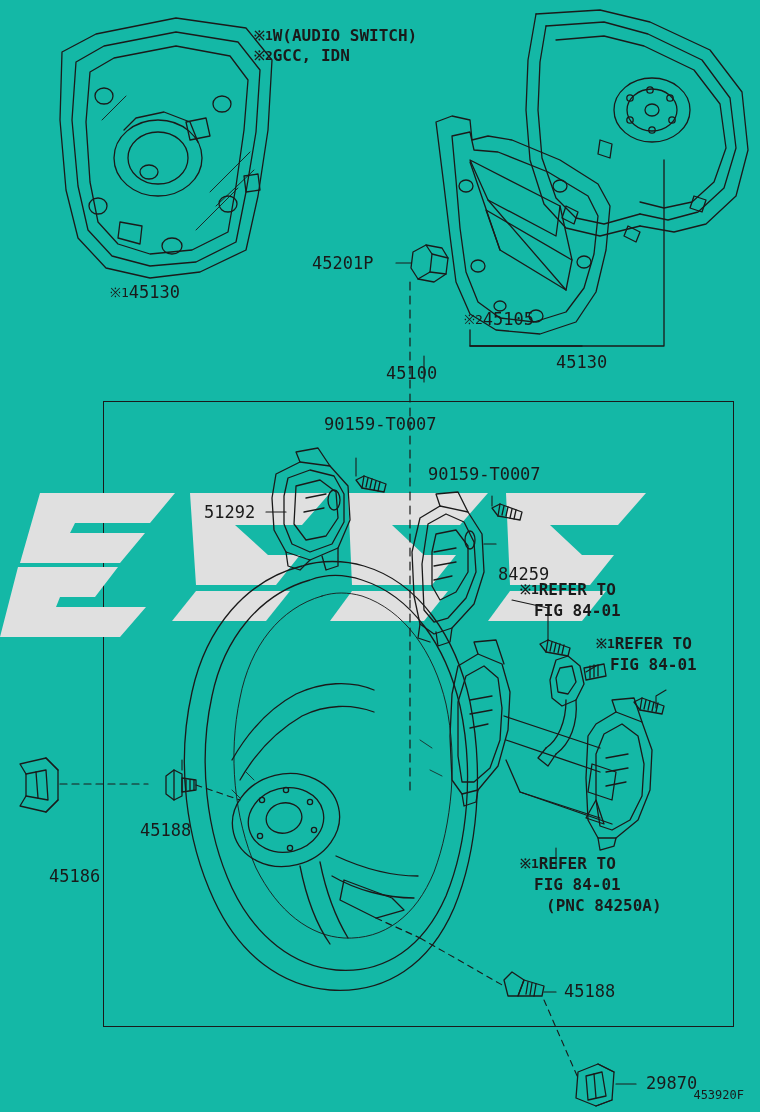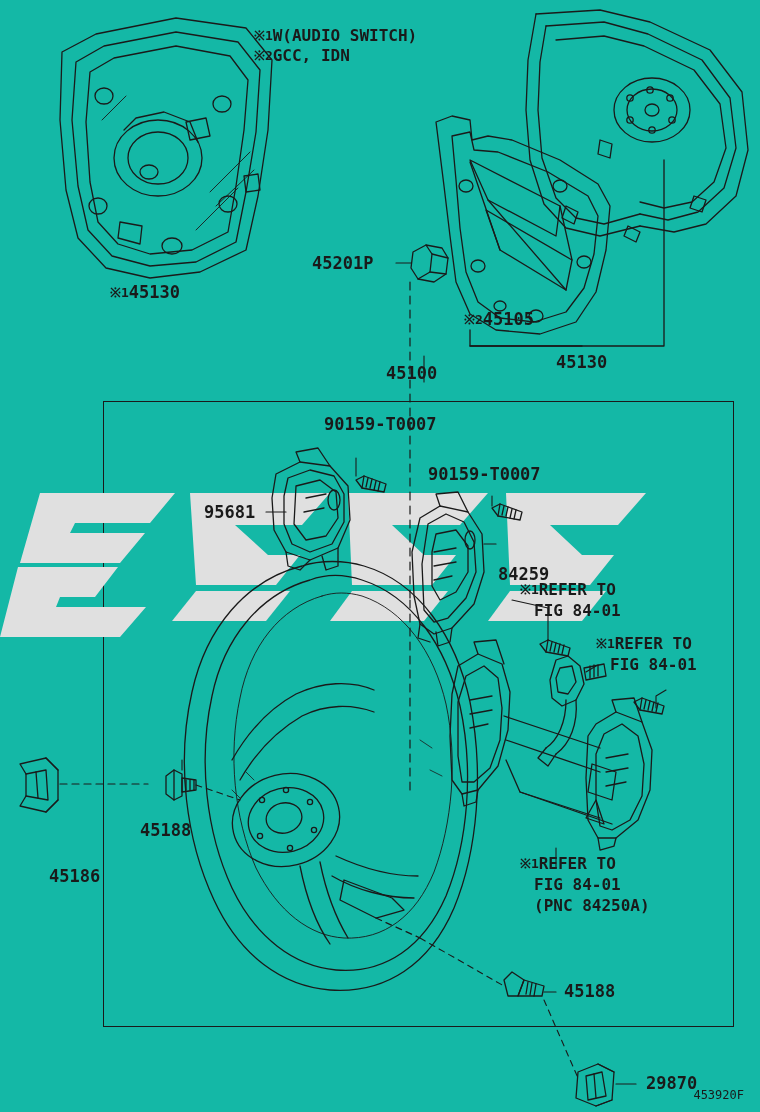--- a/index.html
+++ b/index.html
@@ -23,21 +23,21 @@
     width: 760px;
     height: 200px;
     pointer-events: none;
     z-index: 5;
   }
   
   .lbl {
     position: absolute;
     font-family: "DejaVu Sans Mono", monospace;
     font-size: 17px;
-    font-weight: bold;
+    font-weight: normal;
     color: #1a1a1a;
     white-space: pre;
     letter-spacing: 0px;
     z-index: 20;
   }
   .lbl.note {
     font-size: 16px;
     font-weight: bold;
     line-height: 20px;
   }
@@ -348,37 +348,37 @@
   <div class="lbl" style="left:464px; top:309px;"><span class="mk">※2</span><span>45105</span></div>
 
   <div class="lbl" style="left:556px; top:352px;">45130</div>
 
   <div class="lbl" style="left:386px; top:363px;">45100</div>
 
   <div class="lbl" style="left:324px; top:414px;">90159-T0007</div>
 
   <div class="lbl" style="left:428px; top:464px;">90159-T0007</div>
 
-  <div class="lbl" style="left:204px; top:502px;">95681</div>
+  <div class="lbl" style="left:204px; top:502px;">51292</div>
 
   <div class="lbl" style="left:498px; top:564px;">84259</div>
 
   <div class="lbl note" style="left:520px; top:580px;"><span class="mk">※1</span><span>REFER TO</span></div>
   <div class="lbl note" style="left:534px; top:601px;">FIG 84-01</div>
 
   <div class="lbl note" style="left:596px; top:634px;"><span class="mk">※1</span><span>REFER TO</span></div>
   <div class="lbl note" style="left:610px; top:655px;">FIG 84-01</div>
 
   <div class="lbl" style="left:16px; top:866px;margin-left:33px;">45186</div>
 
   <div class="lbl" style="left:140px; top:820px;">45188</div>
 
   <div class="lbl note" style="left:520px; top:854px;"><span class="mk">※1</span><span>REFER TO</span></div>
   <div class="lbl note" style="left:534px; top:875px;">FIG 84-01</div>
-  <div class="lbl note" style="left:534px; top:896px;text-align:center;">(PNC 84250A)</div>
+  <div class="lbl note" style="left:546px; top:896px;text-align:center;">(PNC 84250A)</div>
 
   <div class="lbl" style="left:564px; top:981px;">45188</div>
 
   <div class="lbl" style="left:646px; top:1073px;">29870</div>
 
   <div class="fignum">453920F</div>
 
 </div>
 
 </body></html>

